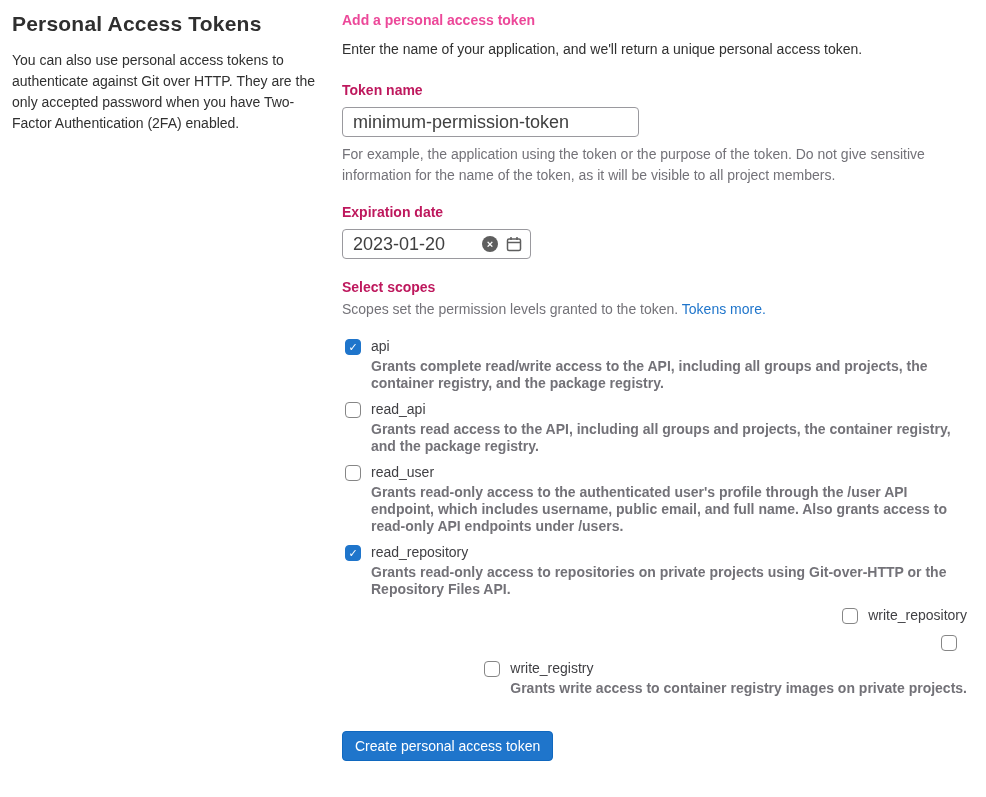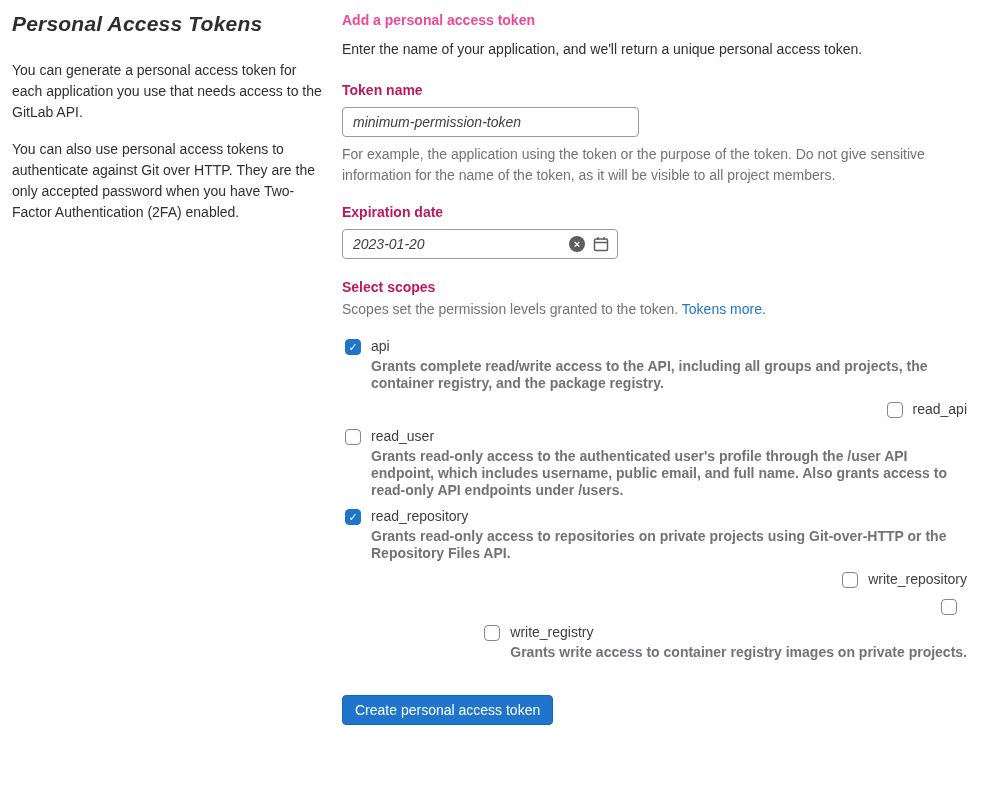--- a/index.html
+++ b/index.html
@@ -12,26 +12,25 @@
     color: #303030;
     overflow: hidden;
   }
   .page {
     display: flex;
     padding: 12px 0 0 12px;
   }
   
   .left-col { width: 312px; flex: 0 0 312px; }
   .left-col h1 {
-    margin: 0 0 24px 0;
+    margin: 0 0 14px 0;
     font-size: 21px;
     font-weight: 700;
     color: #2f2f2f;
     letter-spacing: 0.2px;
-    font-style: italic;
   }
   .left-col p {
     margin: 0 0 16px 0;
     font-size: 14px;
     line-height: 21px;
     color: #303030;
   }
   
   .right-col { margin-left: 18px; width: 625px; flex: 0 0 625px; }
   .right-col h2 {
@@ -52,39 +51,38 @@
     font-weight: 700;
     color: #be185d;
     margin: 0 0 9px 0;
   }
   .text-input {
     display: block;
     width: 297px;
     height: 30px;
     padding: 0 10px;
     font-family: "Liberation Sans", "DejaVu Sans", sans-serif;
-    font-size: 14px;
+    font-size: 18px;
     color: #404040;
     border: 1px solid #9a999e;
     border-radius: 4px;
     background: #fff;
     outline: none;
-    font-style: italic;
   }
   .help {
     margin: 7px 0 0 0;
     font-size: 14px;
     line-height: 21px;
     color: #737278;
     max-width: 625px;
   }
   .group-token { margin-bottom: 18px; }
   .group-expiry { margin-bottom: 20px; }
   
-  .date-wrap { position: relative; width: 276px; }
+  .date-wrap { position: relative; width: 189px; }
   .date-wrap .text-input { width: 100%; padding-right: 62px; }
   .clear-icon {
     position: absolute;
     right: 33px; top: 7px;
     width: 16px; height: 16px;
     border-radius: 50%;
     background: #5e5e5e;
     color: #ffffff;
     font-size: 11px;
     font-weight: 700;
@@ -149,21 +147,20 @@
     cursor: pointer;
   }
 </style>
 </head>
 <body>
 
 <div class="page">
 
   <aside class="left-col">
     <h1>Personal Access Tokens</h1>
-    <p>You can generate a personal access token for each application you use that needs access to the GitLab API.</p>
     <p>You can also use personal access tokens to authenticate against Git over HTTP. They are the only accepted password when you have Two-Factor Authentication (2FA) enabled.</p>
   </aside>
 
   <main class="right-col">
     <h2>Add a personal access token</h2>
     <p class="lead">Enter the name of your application, and we'll return a unique personal access token.</p>
 
     <div class="group-token">
       <label class="form-label">Token name</label>
       <input class="text-input" type="text" value="minimum-permission-token" style="">
@@ -197,20 +194,21 @@
           <div>
             <label class="scope-name">api</label>
             <p class="scope-desc">Grants complete read/write access to the API, including all groups and projects, the container registry, and the package registry.</p>
           </div>
         </div>
 
         <div class="scope-row">
           <span class="checkbox"></span>
           <div>
             <label class="scope-name">read_api</label>
+            <p class="scope-desc">Grants read access to the API, including all groups and projects, the container registry, and the package registry.</p>
           </div>
         </div>
 
         <div class="scope-row">
           <span class="checkbox"></span>
           <div>
             <label class="scope-name">read_user</label>
             <p class="scope-desc">Grants read-only access to the authenticated user's profile through the /user API endpoint, which includes username, public email, and full name. Also grants access to read-only API endpoints under /users.</p>
           </div>
         </div>

